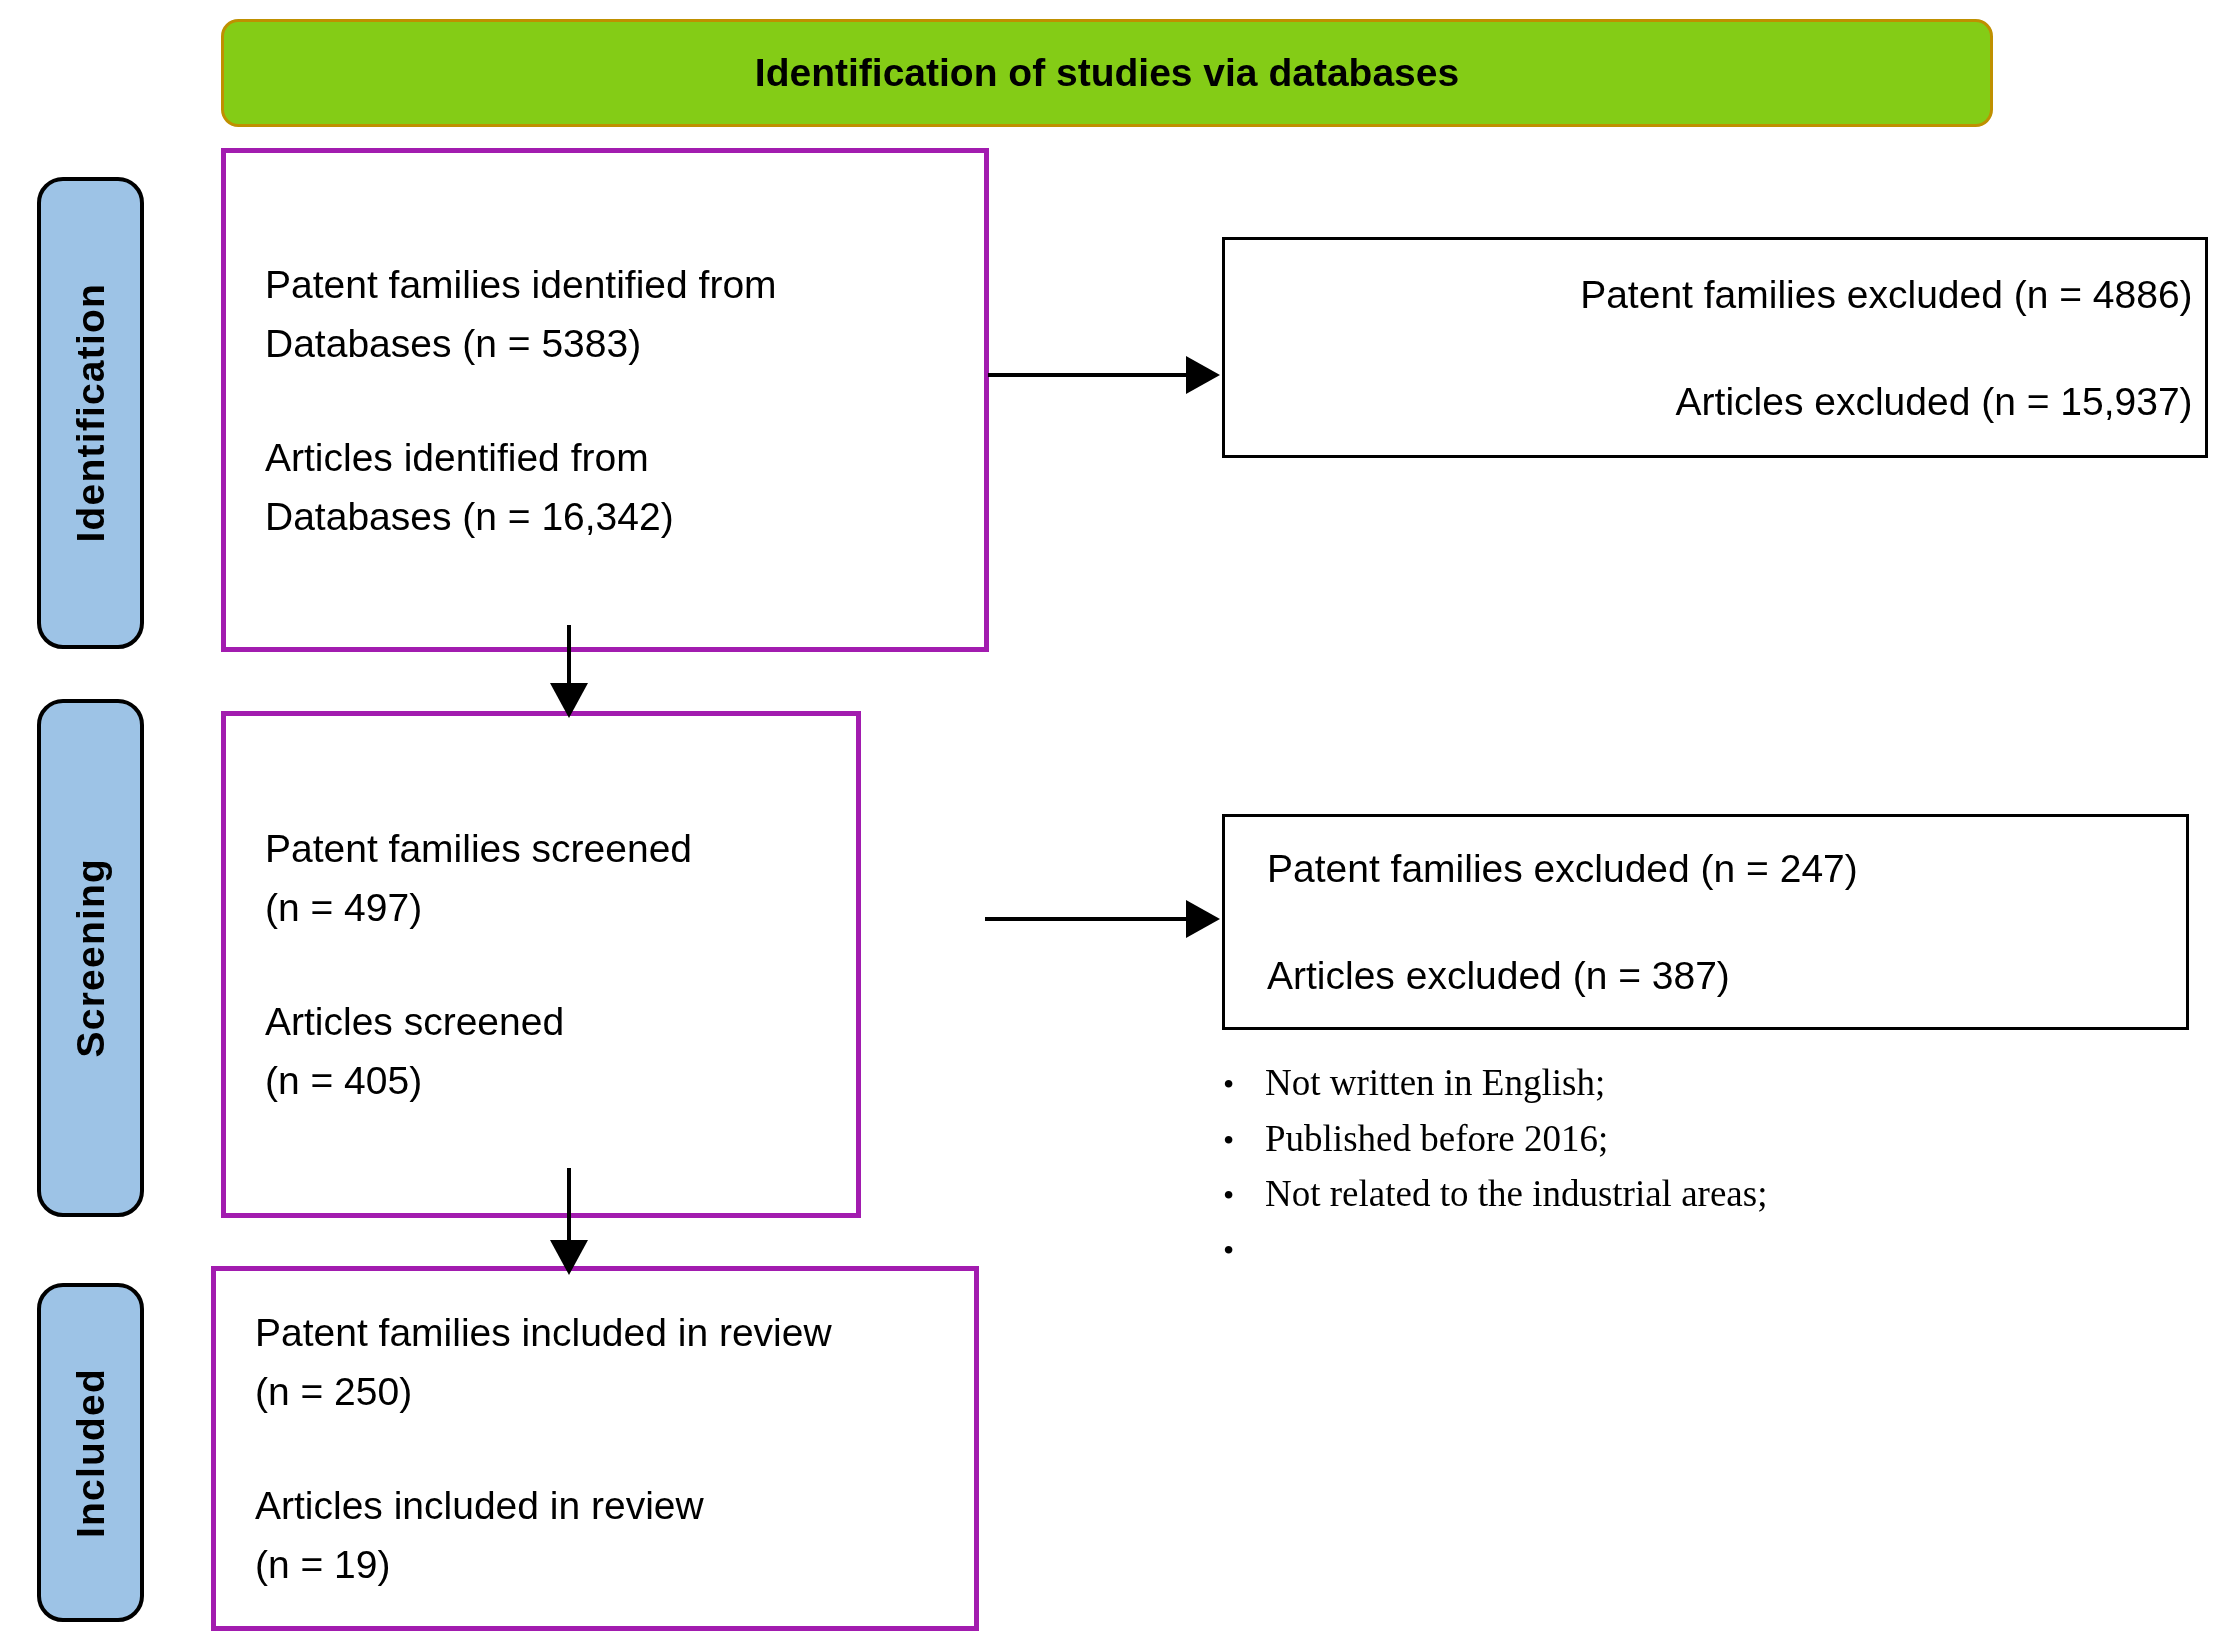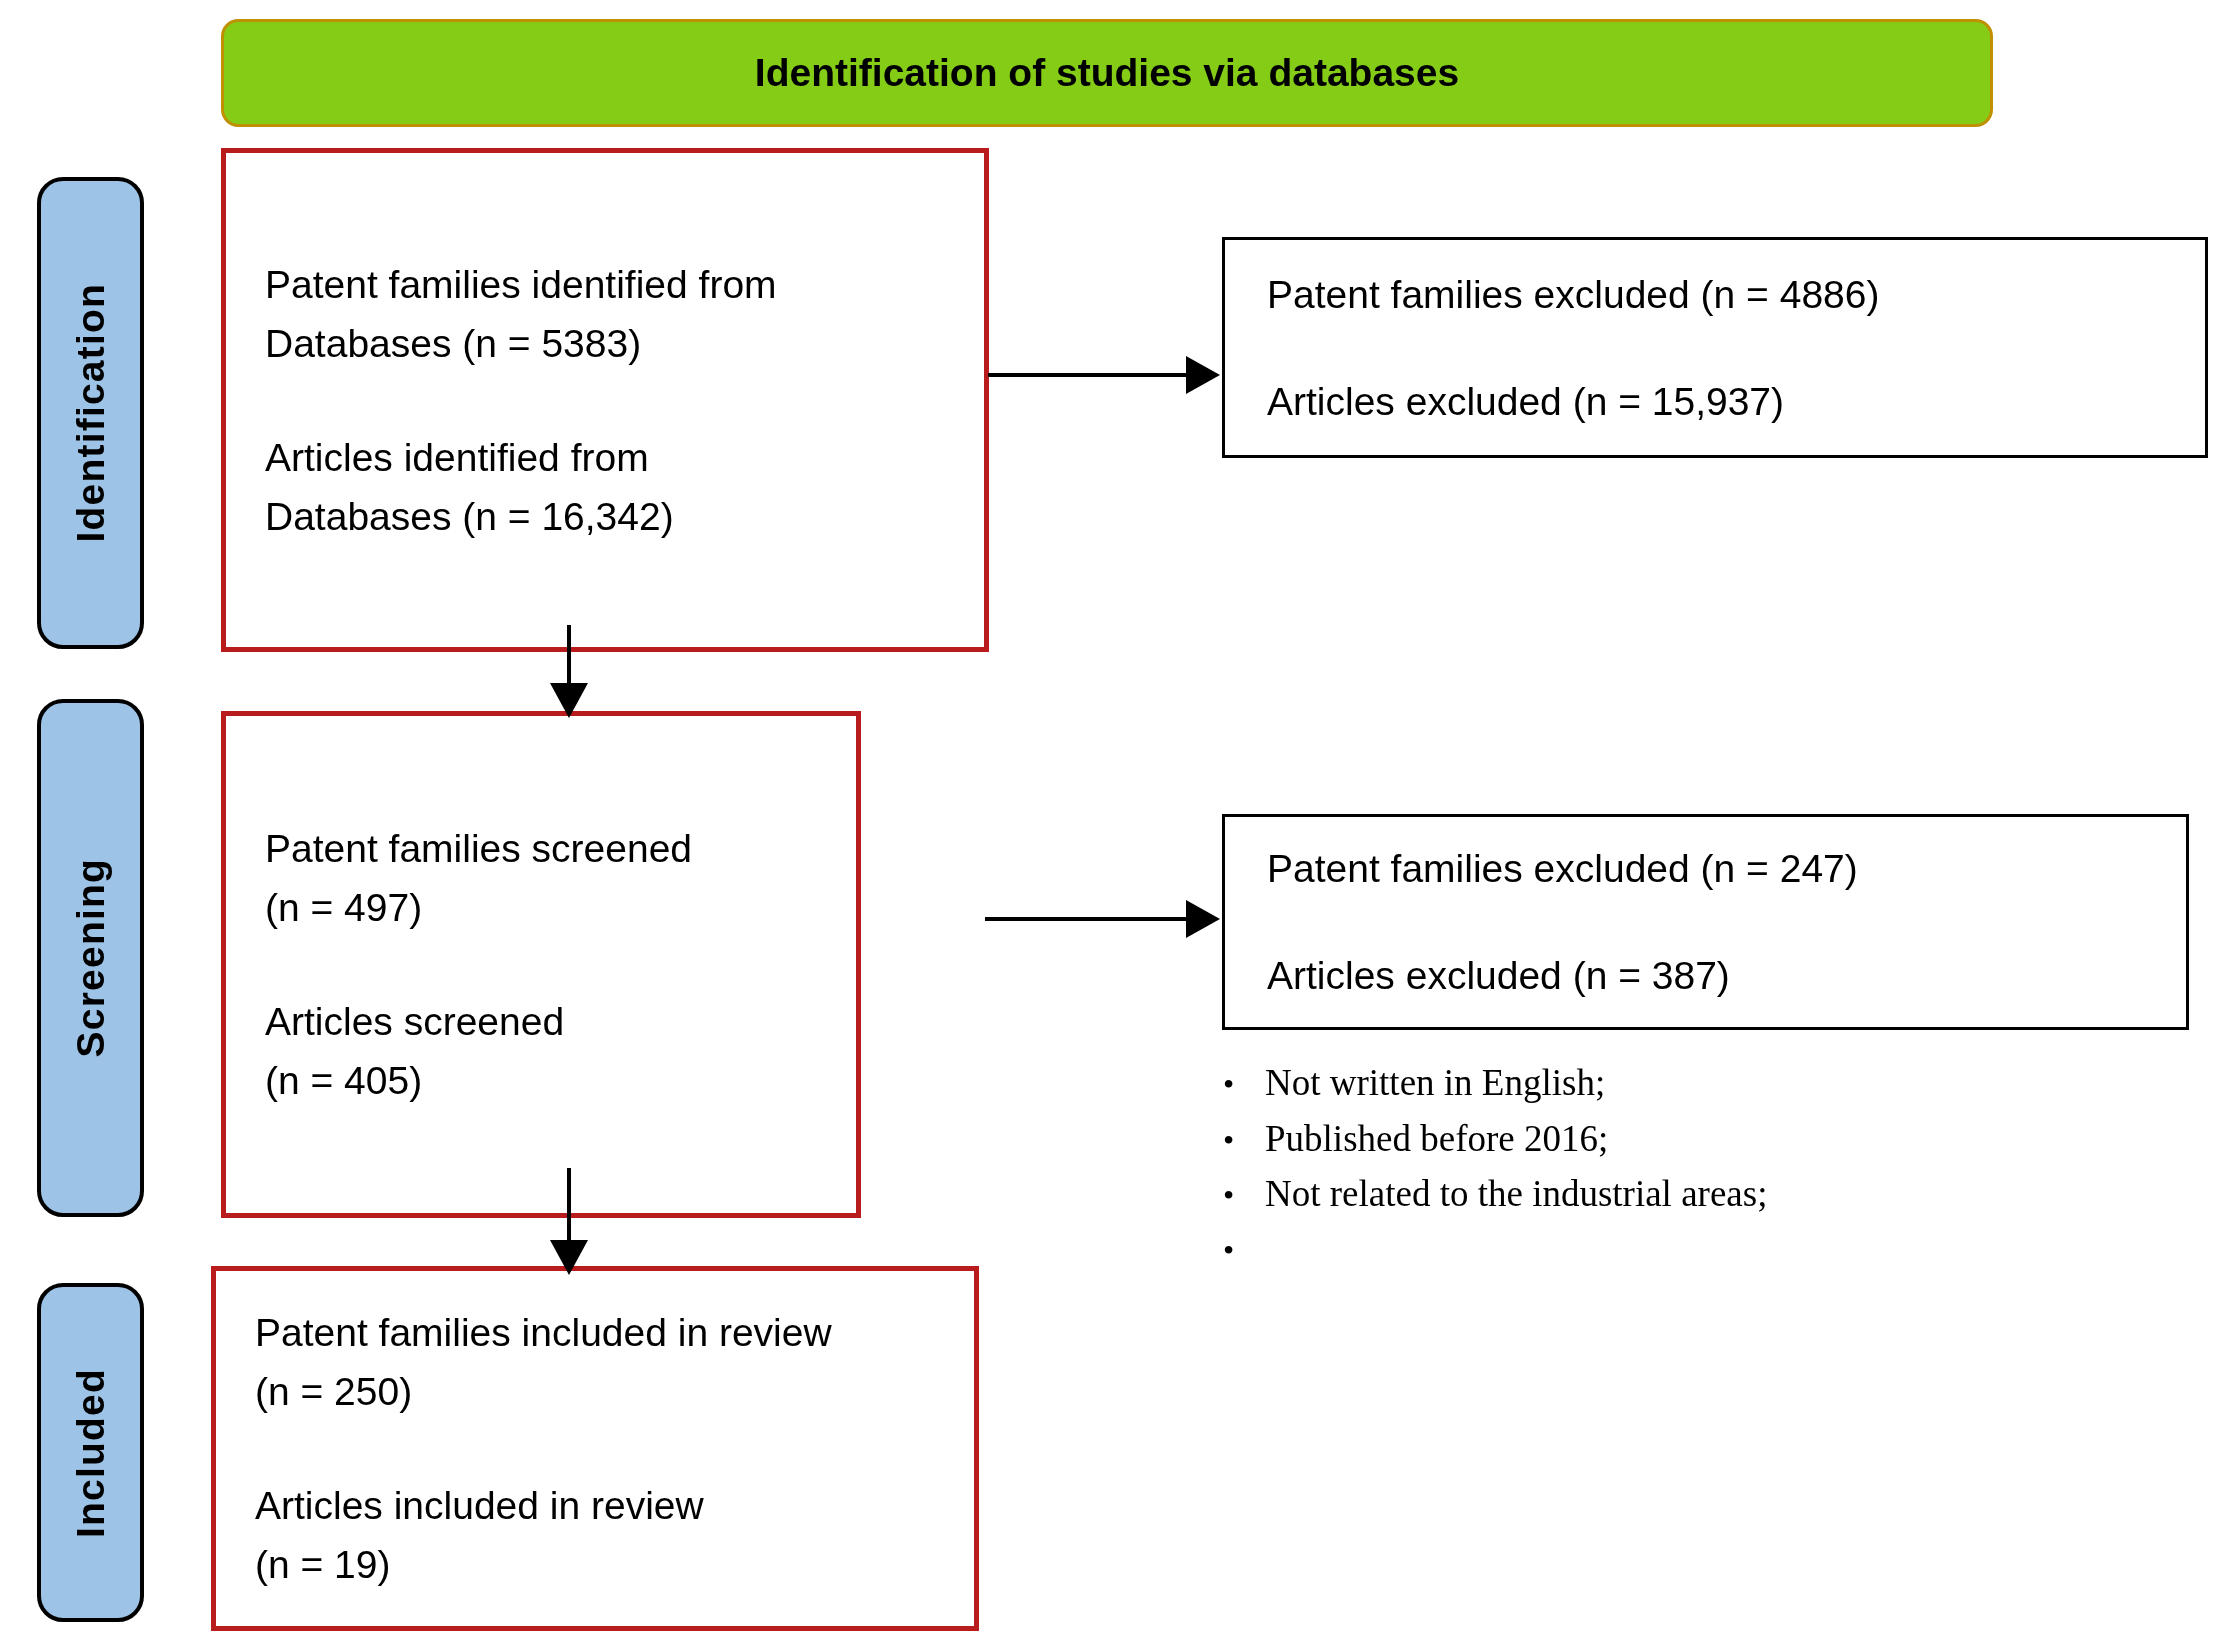--- a/index.html
+++ b/index.html
@@ -49,36 +49,36 @@
     white-space: nowrap;
   }
 
   
   .box {
     position: absolute;
     background: #ffffff;
     box-sizing: border-box;
     display: flex; flex-direction: column; justify-content: center;
   }
-  .lbox { border: 5px solid #b91c1c; }
+  .lbox { border: 5px solid #a21caf; }
   .rbox { border: 3.7px solid #000000; }
   .box p {
     margin: 0;
     font-size: 39px;
     line-height: 59px;
     white-space: pre-line;
   }
   .lbox p { padding-left: 39px; padding-right: 12.4px; }
   .rbox p { padding-left: 42px; padding-right: 12.4px; }
   .box p + p { margin-top: 55px; }
 
   .box-identified { left: 221px;  top: 148px;  width: 768px; height: 504px; }
   .box-screened   { left: 221px;  top: 711px; width: 640px; height: 507px; }
   .box-included   { left: 211px;  top: 1266px; width: 768px; height: 365px; }
-  .box-excl-ident { left: 1222px; top: 237px;  width: 986px; height: 221px; }
+  .box-excl-ident { left: 1222px; top: 237px;  width: 986px; height: 221px; align-items: flex-end; }
   .box-excl-scr   { left: 1222px; top: 814px; width: 967px; height: 216px; }
   .box-excl-ident p + p, .box-excl-scr p + p { margin-top: 48px; }
 
   
   .reasons {
     position: absolute;
     left: 1223px; top: 1061px;
     width: 1007px;
     margin: 0; padding: 0;
     list-style: none;

